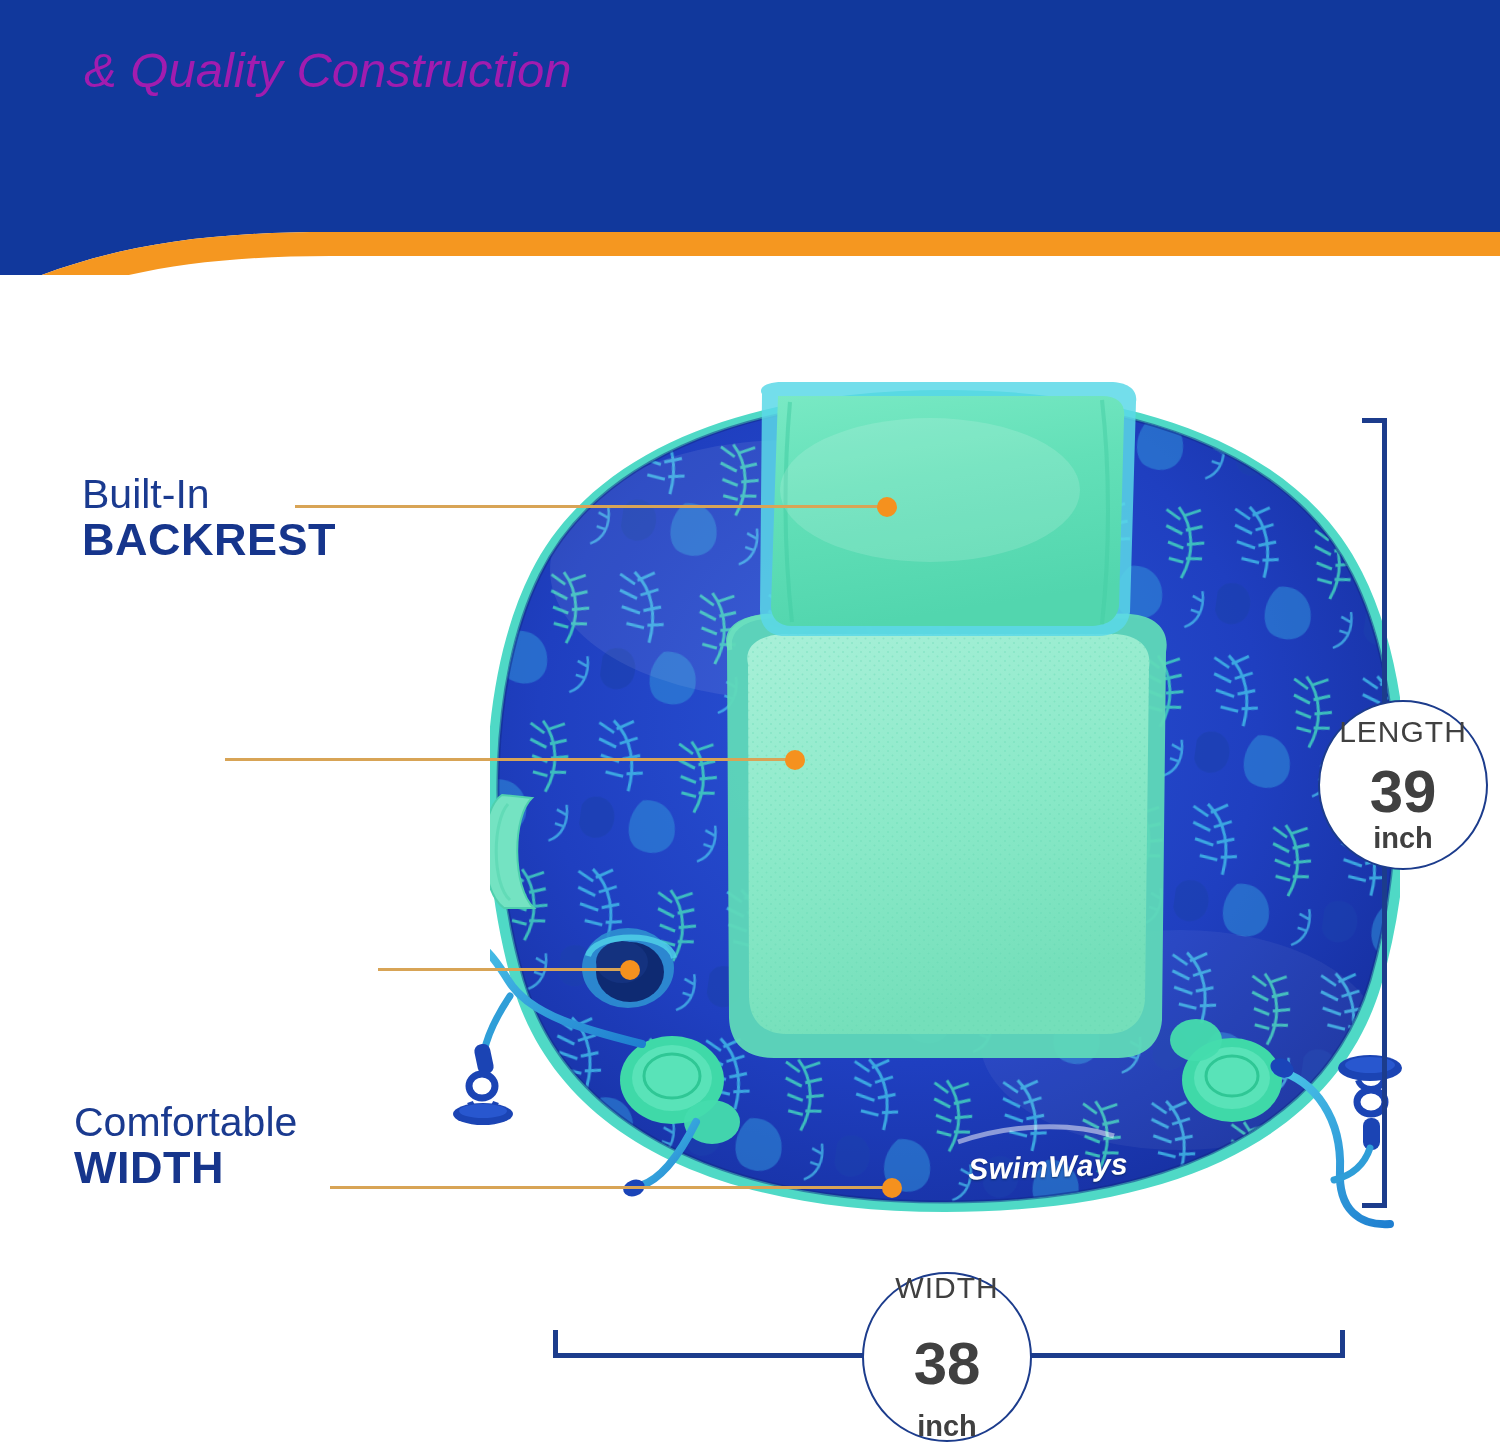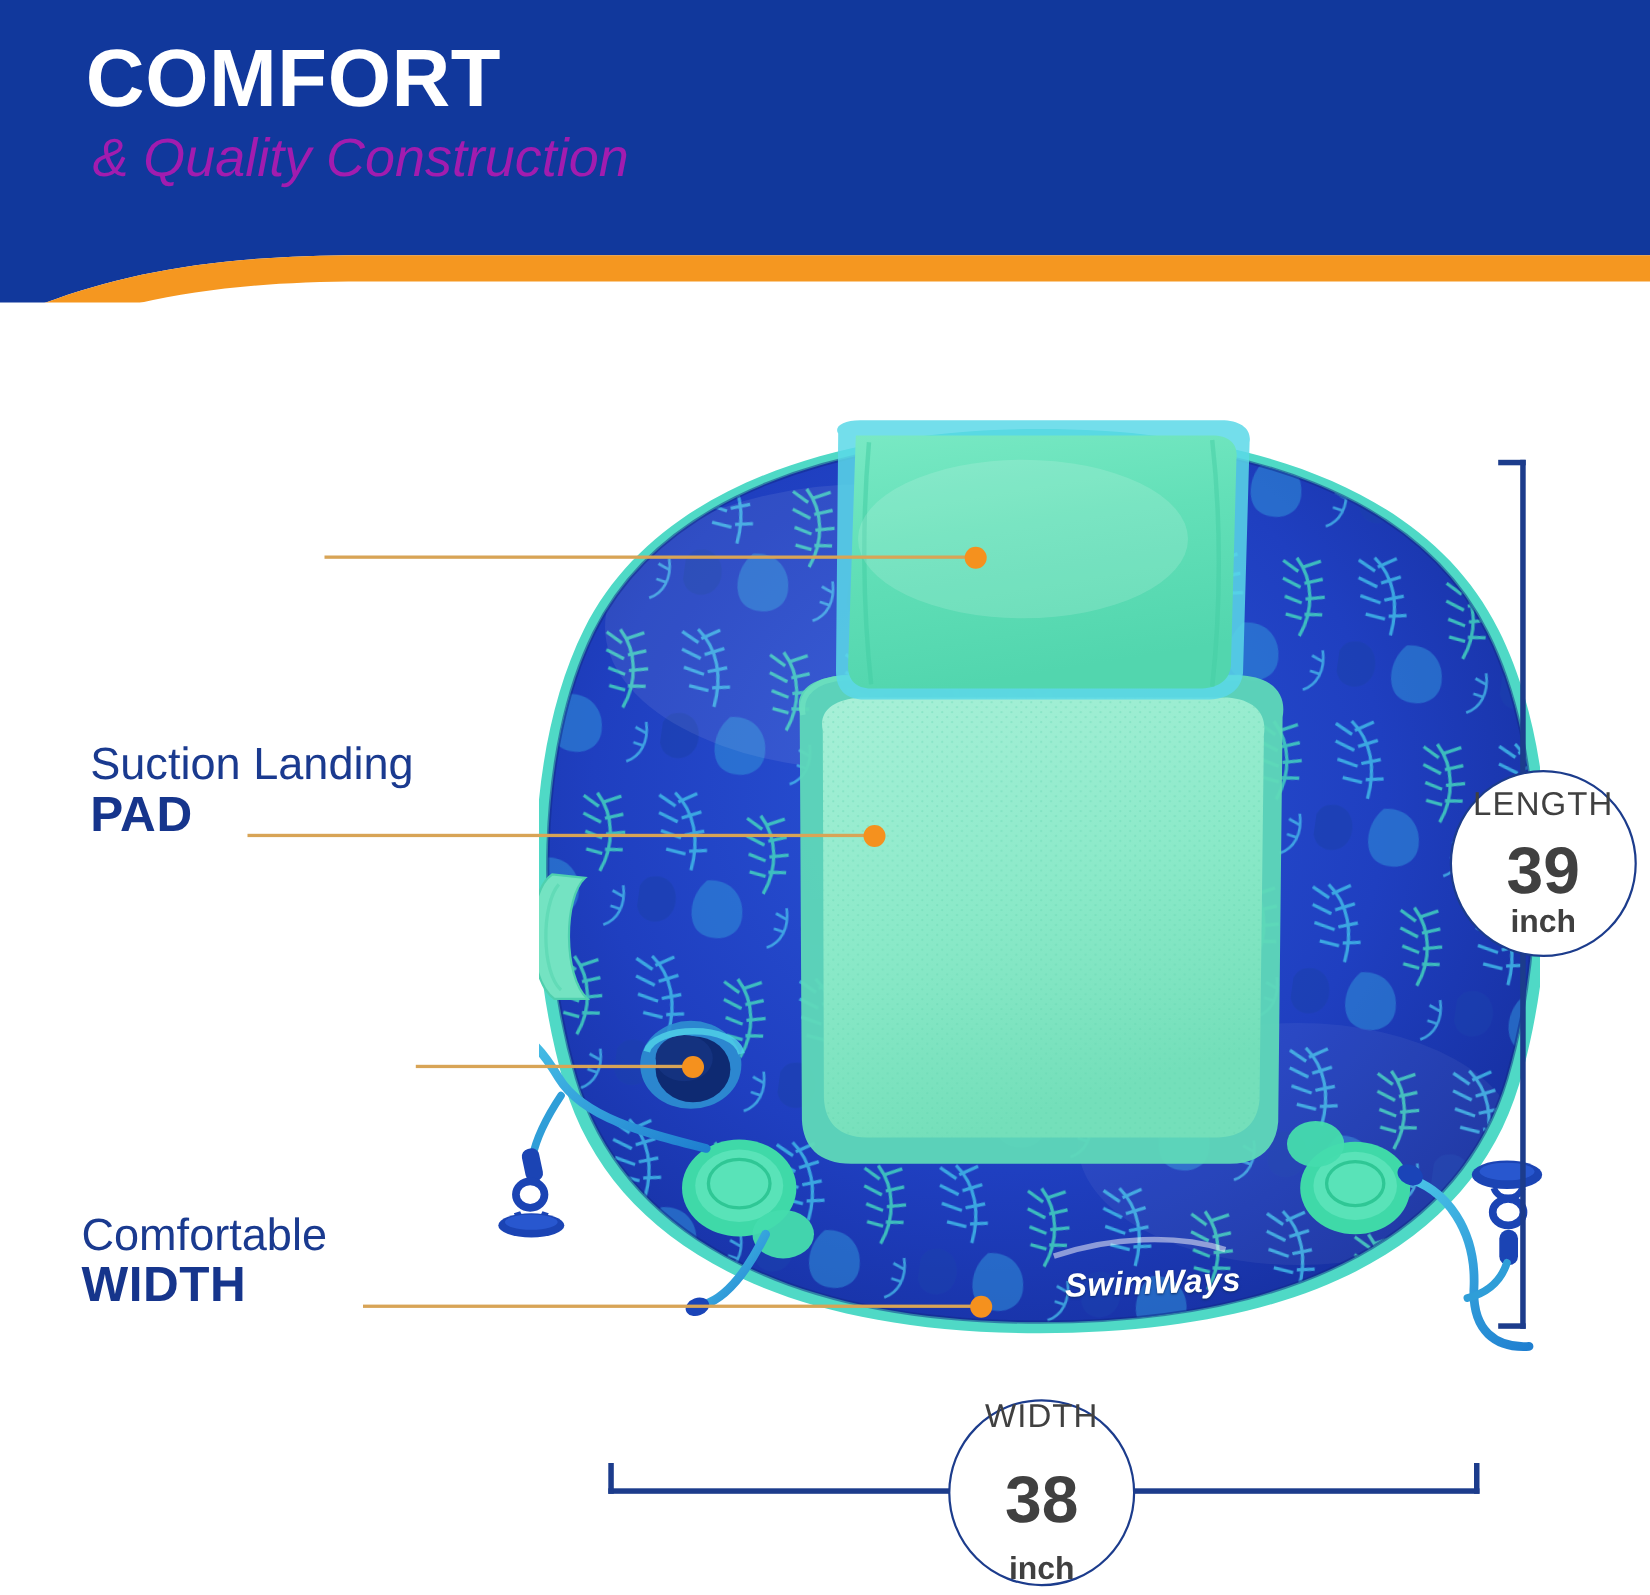--- a/index.html
+++ b/index.html
@@ -74,21 +74,20 @@
 <body>
 
 <div class="stage">
 
   <div class="header">
     <svg width="1500" height="275" viewBox="0 0 1500 275">
       <path d="M0,0 L1500,0 L1500,232 L330,232 C180,232 90,252 0,292 Z" fill="#11389c"></path>
       <path d="M0,292 C90,252 180,232 330,232 L1500,232 L1500,256 L330,256 C185,256 100,276 0,316 Z" fill="#f59720"></path>
     </svg>
     <div class="header-text">
-      <div class="title-main">COMFORT</div>
       <div class="title-sub">&amp; Quality Construction</div>
     </div>
   </div>
 
   <div class="product">
     <svg width="910" height="860" viewBox="0 0 910 860">
       <defs>
 
         <radialGradient id="ringGrad" cx="45%" cy="40%" r="72%">
           <stop offset="0%" stop-color="#2a54d8"></stop>
@@ -283,27 +282,27 @@
       <ellipse cx="52" cy="25" rx="25" ry="8" fill="#2c5cd6" opacity=".8"></ellipse>
       <path d="M40,40 C44,52 62,52 66,40" fill="none" stroke="#1b44b4" stroke-width="6"></path>
       <ellipse cx="53" cy="62" rx="14" ry="12" fill="none" stroke="#1b44b4" stroke-width="7"></ellipse>
       <rect x="45" y="78" width="17" height="32" rx="8" fill="#1b44b4"></rect>
       <path d="M52,108 C46,126 32,136 16,140" fill="none" stroke="#2f9ed8" stroke-width="7" stroke-linecap="round"></path>
     </g>
   </svg>
 
   <div class="brandlogo">SwimWays</div>
 
+  <div class="feature" style="left:82px;top:472px;">
+    <div class="f-line1">Built-In</div>
+    <div class="f-line2">BACKREST</div>
+  </div>
   <div class="leader" style="left:295px;top:505px;width:595px;"></div>
   <div class="leader-dot" style="left:877px;top:497px;"></div>
 
-  <div class="feature" style="left:82px;top:672px;">
-    <div class="f-line1">Suction Landing</div>
-    <div class="f-line2">PAD</div>
-  </div>
   <div class="leader" style="left:225px;top:758px;width:570px;"></div>
   <div class="leader-dot" style="left:785px;top:750px;"></div>
 
   <div class="leader" style="left:378px;top:968px;width:250px;"></div>
   <div class="leader-dot" style="left:620px;top:960px;"></div>
 
   <div class="feature" style="left:74px;top:1100px;">
     <div class="f-line1">Comfortable</div>
     <div class="f-line2">WIDTH</div>
   </div>

